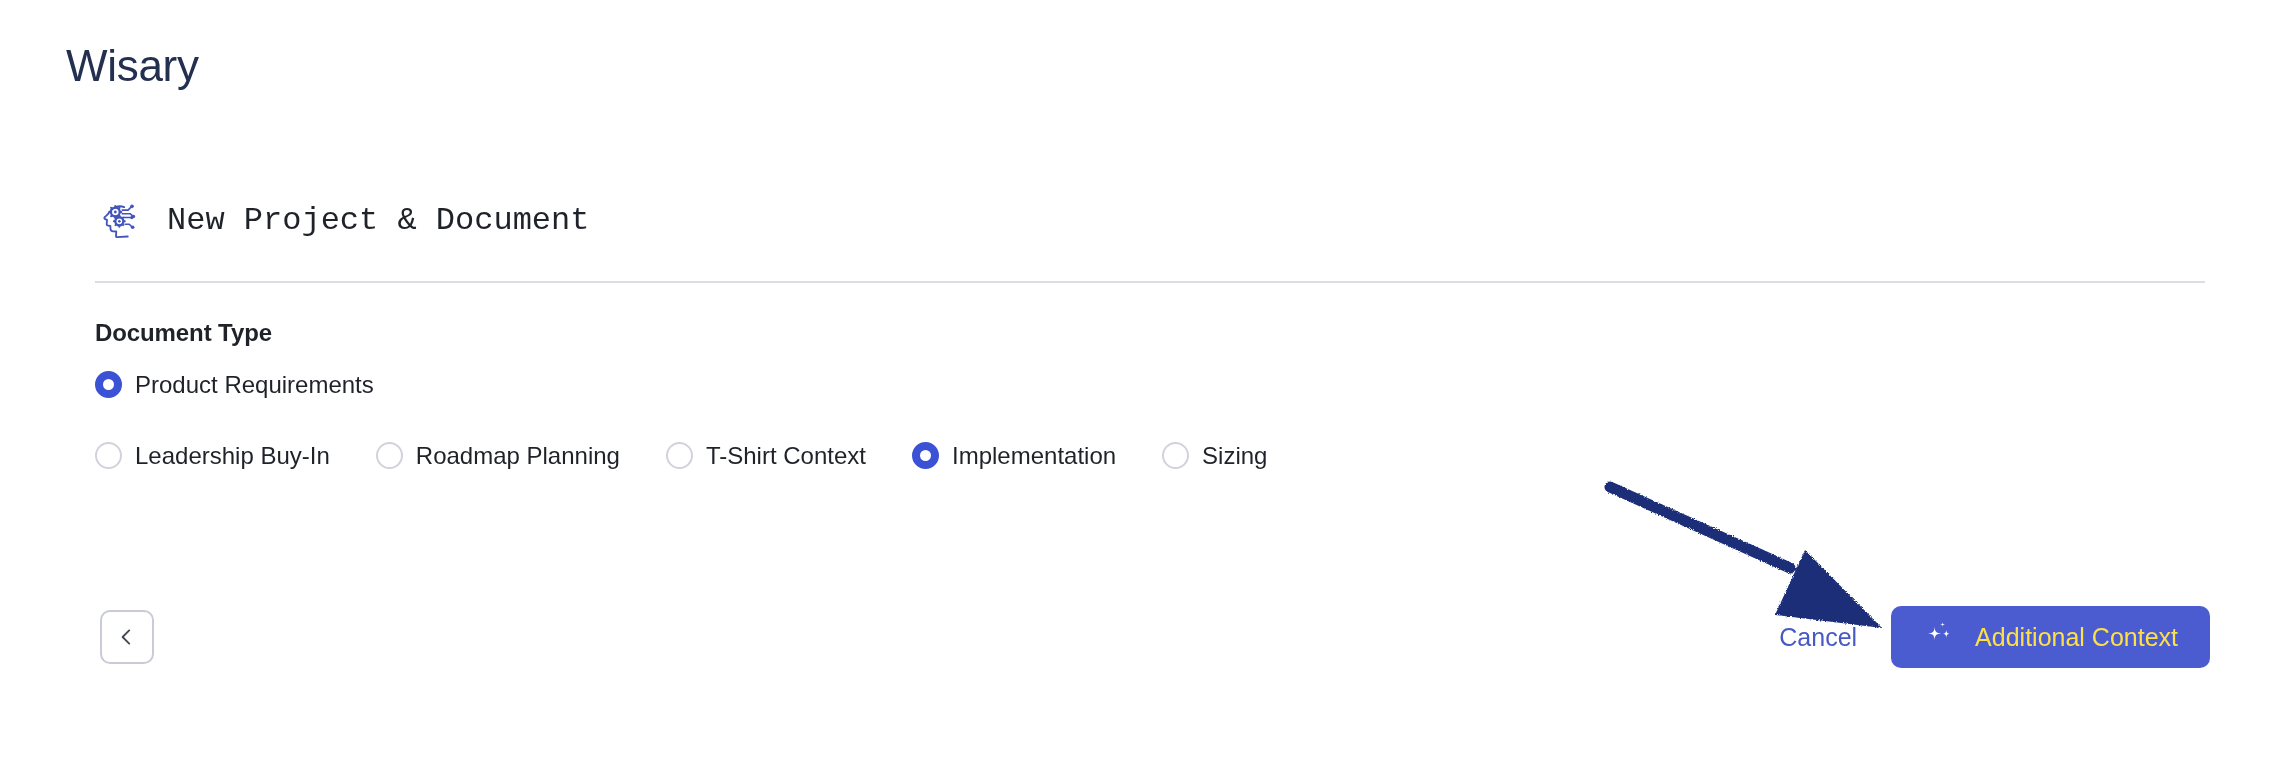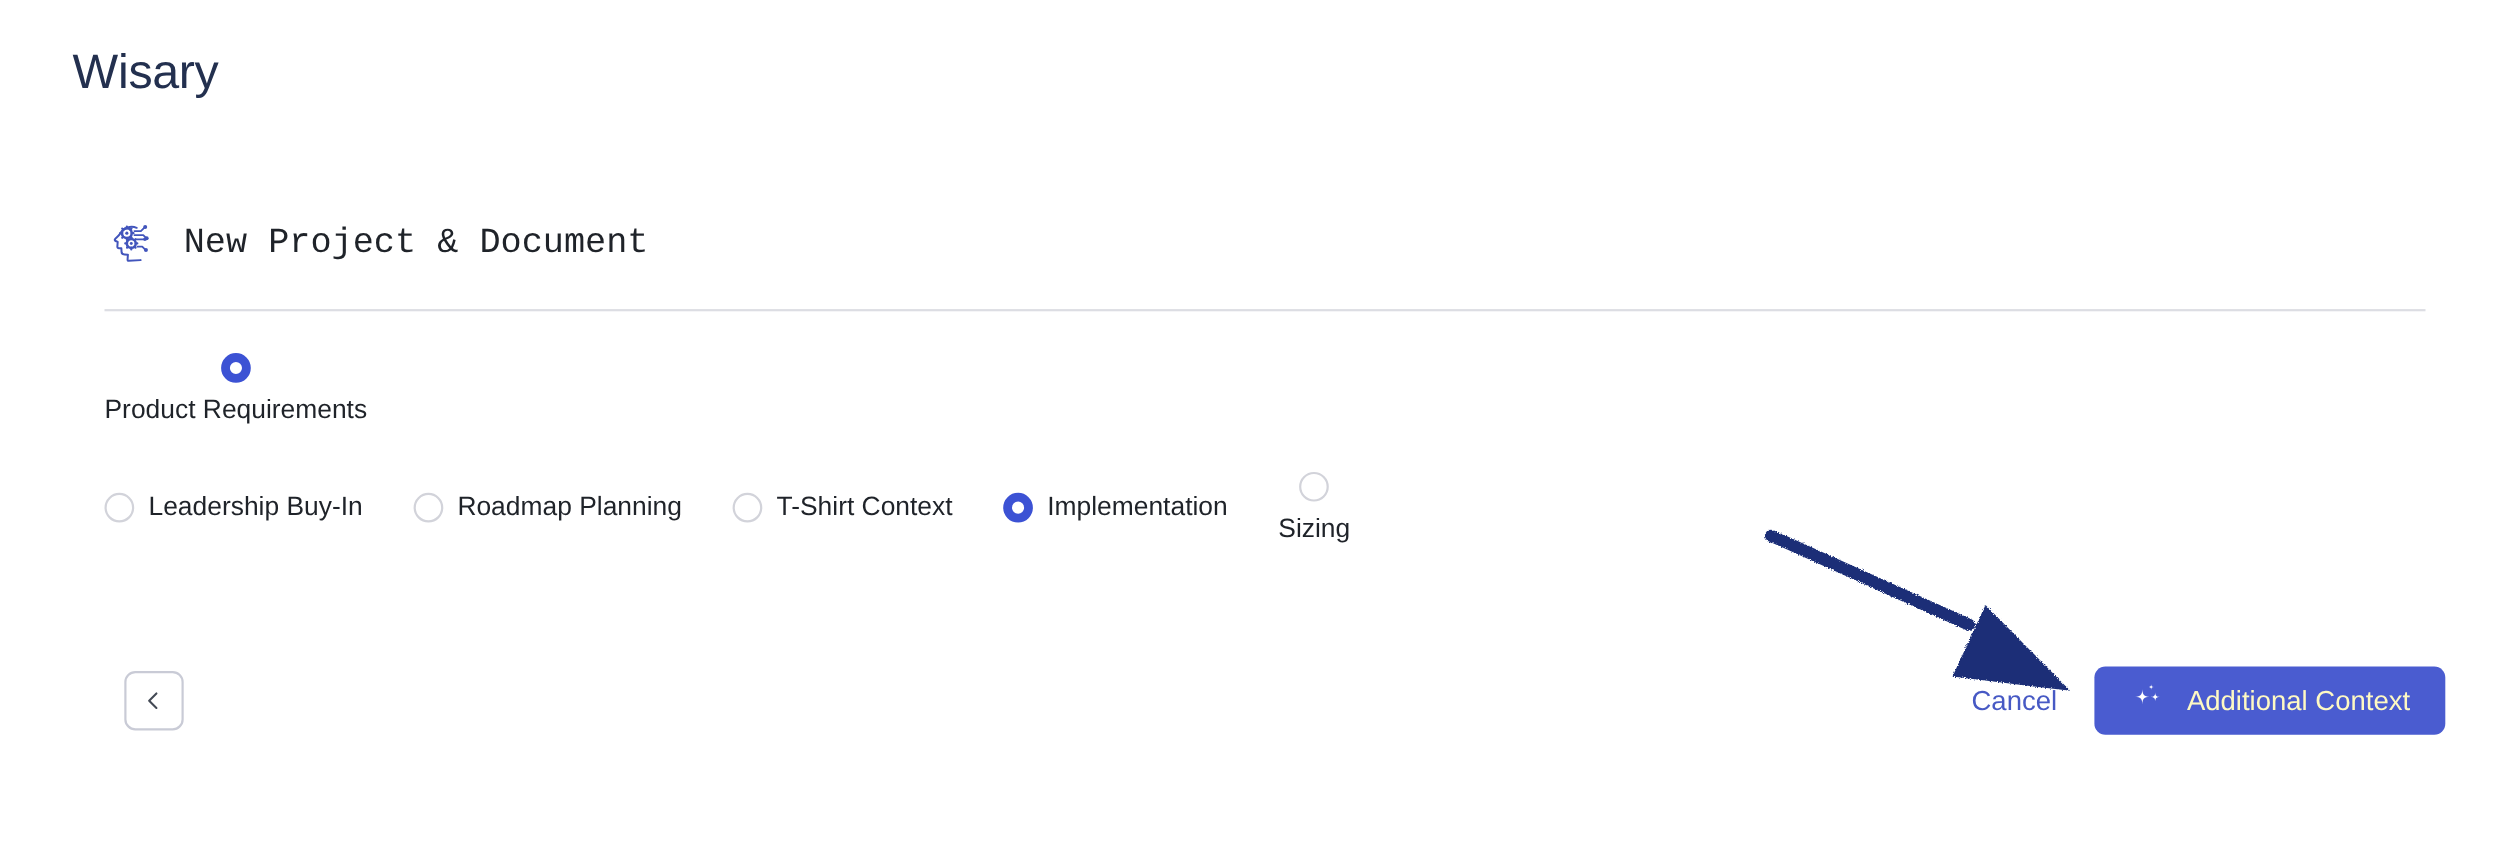--- a/index.html
+++ b/index.html
@@ -87,21 +87,21 @@
   }
 
   .radio-option {
     display: flex;
     align-items: center;
     gap: 13px;
     margin-right: 46px;
     cursor: pointer;
     white-space: nowrap;
   }
-  .radio-option:last-child { margin-right: 0; flex-direction: column; }
+  .radio-option:last-child { margin-right: 0; }
 
   .radio-mark {
     position: relative;
     width: 27px;
     height: 27px;
     flex: 0 0 27px;
     border-radius: 50%;
     border: 2px solid #d2d3da;
     background: #ffffff;
   }
@@ -112,21 +112,21 @@
 
   .radio-text {
     font-size: 24px;
     color: #1f2329;
     line-height: 1;
   }
 
   
   .footer {
     position: absolute;
-    left: 113px;
+    left: 100px;
     top: 602px;
     width: 2110px;
     height: 70px;
     display: flex;
     align-items: center;
     justify-content: space-between;
   }
 
   .back-button {
     width: 54px;
@@ -153,21 +153,21 @@
     cursor: pointer;
     line-height: 1;
     padding: 6px 4px;
   }
 
   .primary-button {
     display: flex;
     align-items: center;
     gap: 18px;
     background: #4a5cd0;
-    color: #fef9c3;
+    color: #fde047;
     border: none;
     border-radius: 10px;
     padding: 0 32px;
     height: 62px;
     font-size: 25px;
     font-family: "Liberation Sans", sans-serif;
     cursor: pointer;
     white-space: nowrap;
   }
   .primary-button .sparkle-icon { display: block; flex: 0 0 auto; }
@@ -222,20 +222,21 @@
             <circle cx="39.3" cy="30.5" r="1.9"></circle>
           </g>
         </svg>
       </span>
       <span class="panel-header-title">New Project &amp; Document</span>
     </div>
 
     <div class="divider"></div>
 
     <div class="field-group">
+      <div class="field-label">Document Type</div>
       <div class="radio-row">
         <div class="radio-option selected">
           <span class="radio-mark"></span>
           <span class="radio-text">Product Requirements</span>
         </div>
       </div>
     </div>
 
     <div class="field-group goal">
       <div class="radio-row">

